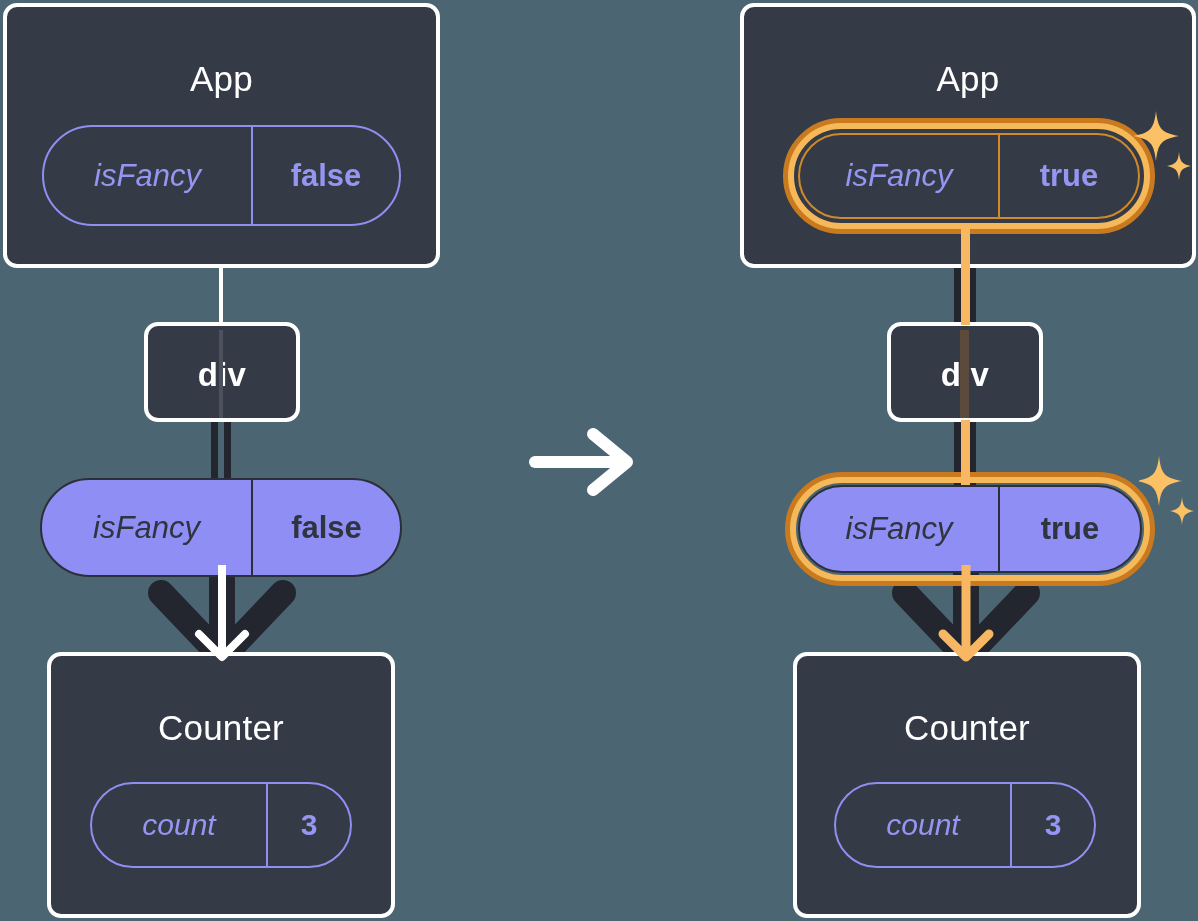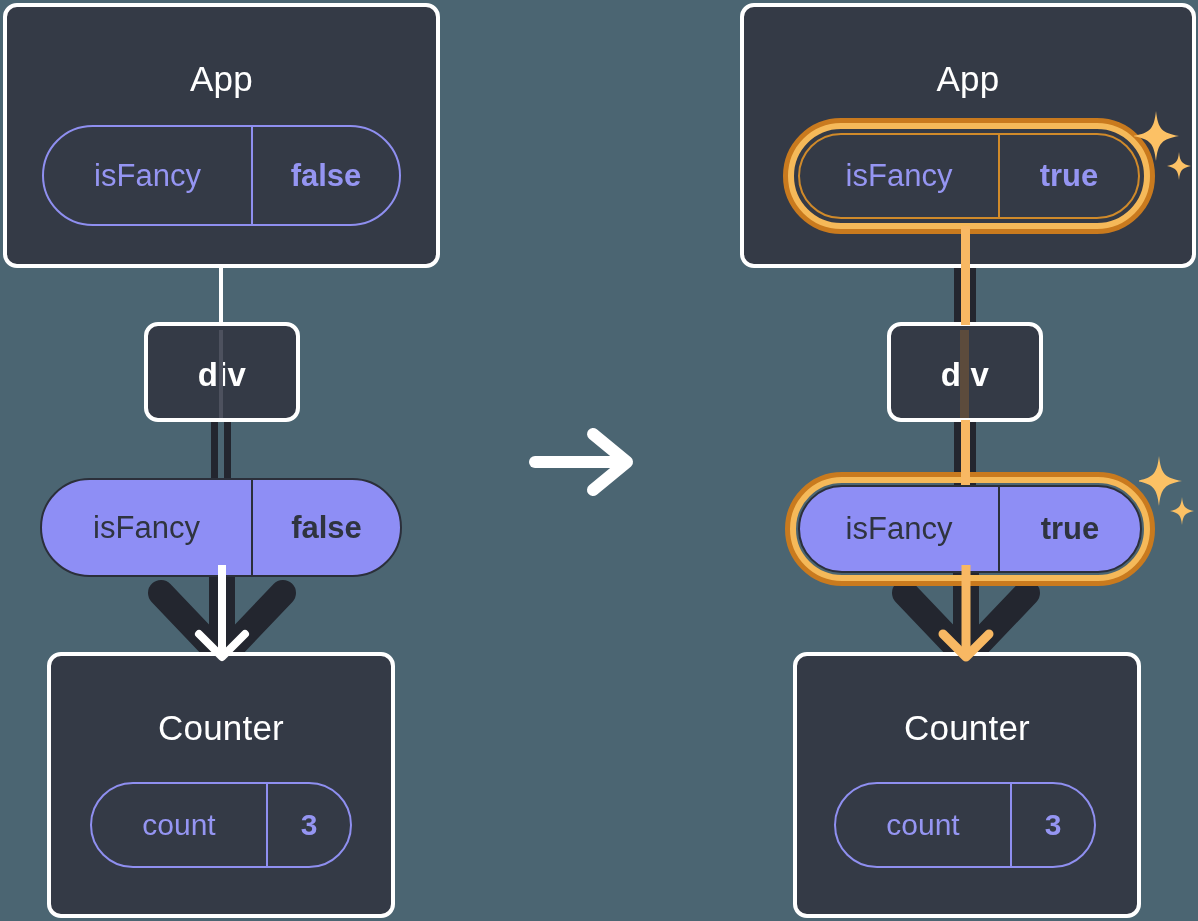--- a/index.html
+++ b/index.html
@@ -42,21 +42,21 @@
     border-radius:999px;
     overflow:hidden;
     z-index:6;
   }
   .pill .cell{
     display:flex;align-items:center;justify-content:center;
     white-space:nowrap;
     font-size:31px;
     box-sizing:border-box;
   }
-  .pill .cell.key{flex:0 0 auto;}
+  .pill .cell.key{flex:0 0 auto;font-style:italic;}
   .pill .cell.val{flex:1 1 auto;font-weight:bold;}
 
   
   .pill.ghost{
     border:2px solid #8f8ff0;
     background:transparent;
   }
   .pill.ghost .cell{color:#9595f2;}
   .pill.ghost .cell.val{border-left:2px solid #8f8ff0;}
 

